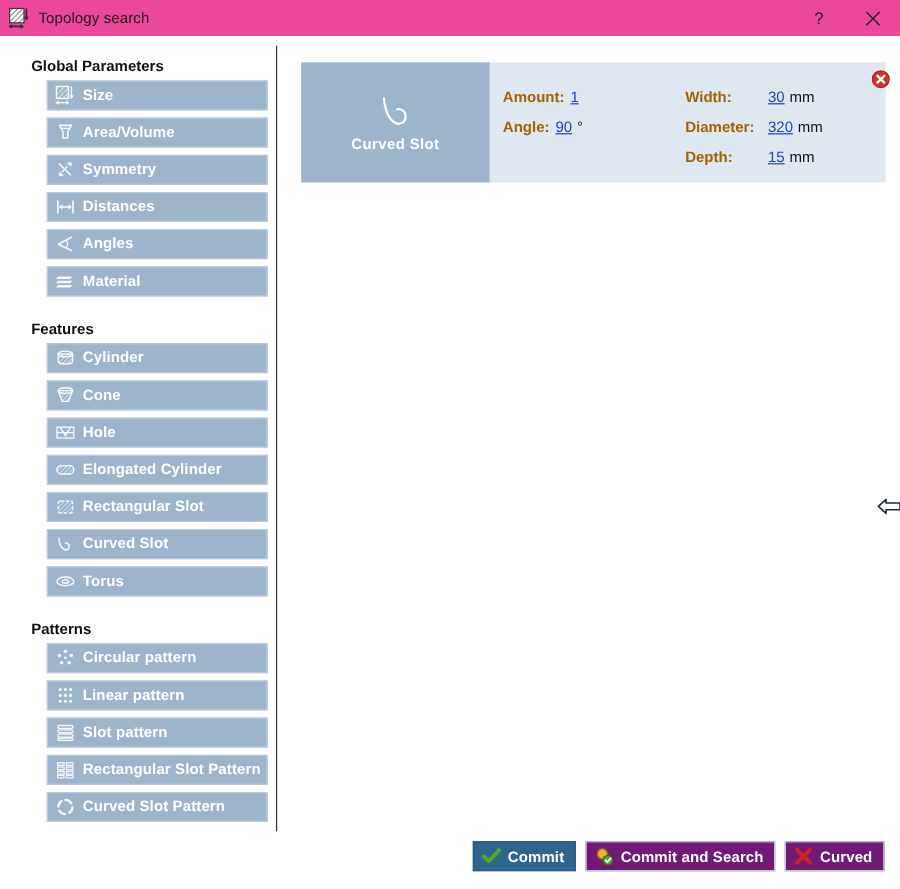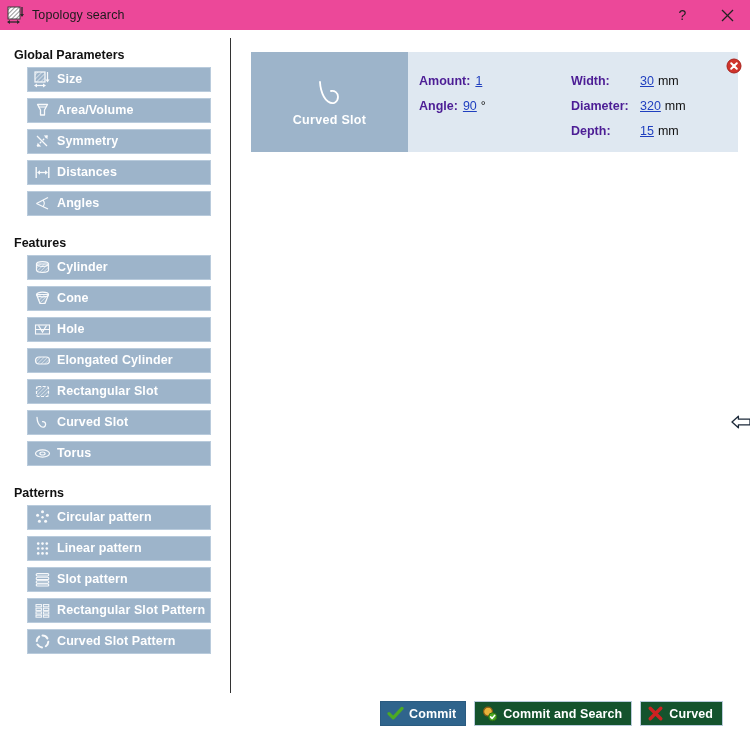--- a/index.html
+++ b/index.html
@@ -73,20 +73,21 @@
 
   
   .sidebar {
     position: absolute;
     left: 0;
     top: 0;
     width: 229px;
     height: 663px;
     padding-top: 18px;
     box-sizing: border-box;
+    padding-left: 12px;
   }
   .sidebar-divider {
     position: absolute;
     left: 230px;
     top: 8px;
     width: 1px;
     height: 655px;
     background: #333333;
   }
   .section-title {
@@ -169,21 +170,21 @@
 
   .param-row {
     display: flex;
     align-items: baseline;
     margin-bottom: 11px;
     font-size: 12.5px;
     white-space: nowrap;
   }
   .param-row .pname {
     font-weight: bold;
-    color: #4c1d95;
+    color: #a16207;
     margin-right: 5px;
   }
   .param-row .pval {
     color: #1f3fbf;
     text-decoration: underline;
     cursor: default;
   }
   .param-row .punit {
     color: #111111;
     margin-left: 4px;
@@ -213,41 +214,41 @@
   .footer {
     position: absolute;
     left: 0;
     top: 693px;
     width: 750px;
     height: 48px;
     background: #ffffff;
   }
   .footer-buttons {
     position: absolute;
-    right: 27px;
+    right: 13px;
     top: 8px;
     display: flex;
     gap: 8px;
   }
   .foot-btn {
     display: flex;
     align-items: center;
     height: 25px;
     padding: 0 9px 0 6px;
     border: 1px solid #b9cbdc;
     box-sizing: border-box;
     color: #ffffff;
     font-size: 12.5px;
     font-weight: bold;
     cursor: default;
     font-family: "Liberation Sans", sans-serif;
     letter-spacing: 0.1px;
   }
   .foot-btn.primary { background: #2f648c; border-color: #2a5b80; }
-  .foot-btn.normal  { background: #14532d; }
+  .foot-btn.normal  { background: #701a75; }
   .foot-btn .ico {
     width: 17px;
     height: 17px;
     flex: 0 0 auto;
     margin-right: 5px;
     display: block;
   }
 </style>
 </head>
 <body>
@@ -334,20 +335,28 @@
 
     <div class="side-btn">
       <svg class="ico" viewBox="0 0 17 17">
         <line x1="14" y1="2.5" x2="2.5" y2="8.5" stroke="#ffffff" stroke-width="1.3"></line>
         <line x1="2.5" y1="8.5" x2="14" y2="14" stroke="#ffffff" stroke-width="1.3"></line>
         <path d="M9 5.2 A5 5 0 0 1 9 11.6" fill="none" stroke="#ffffff" stroke-width="1.1"></path>
       </svg>
       <span class="lbl">Angles</span>
     </div>
 
+    <div class="side-btn">
+      <svg class="ico" viewBox="0 0 17 17">
+        <path d="M2.5 4.5 h12 l-2 2 h-12 z" fill="#ffffff"></path>
+        <path d="M2.5 8 h12 l-2 2 h-12 z" fill="#ffffff"></path>
+        <path d="M2.5 11.5 h12 l-2 2 h-12 z" fill="#ffffff"></path>
+      </svg>
+      <span class="lbl">Material</span>
+    </div>
 
     <div class="section-title spaced">Features</div>
 
     <div class="side-btn">
       <svg class="ico" viewBox="0 0 17 17">
         <defs>
           <pattern id="hatchCy" width="2.6" height="2.6" patternUnits="userSpaceOnUse" patternTransform="rotate(45)">
             <line x1="0" y1="0" x2="0" y2="2.6" stroke="#ffffff" stroke-width="0.9"></line>
           </pattern>
         </defs>

